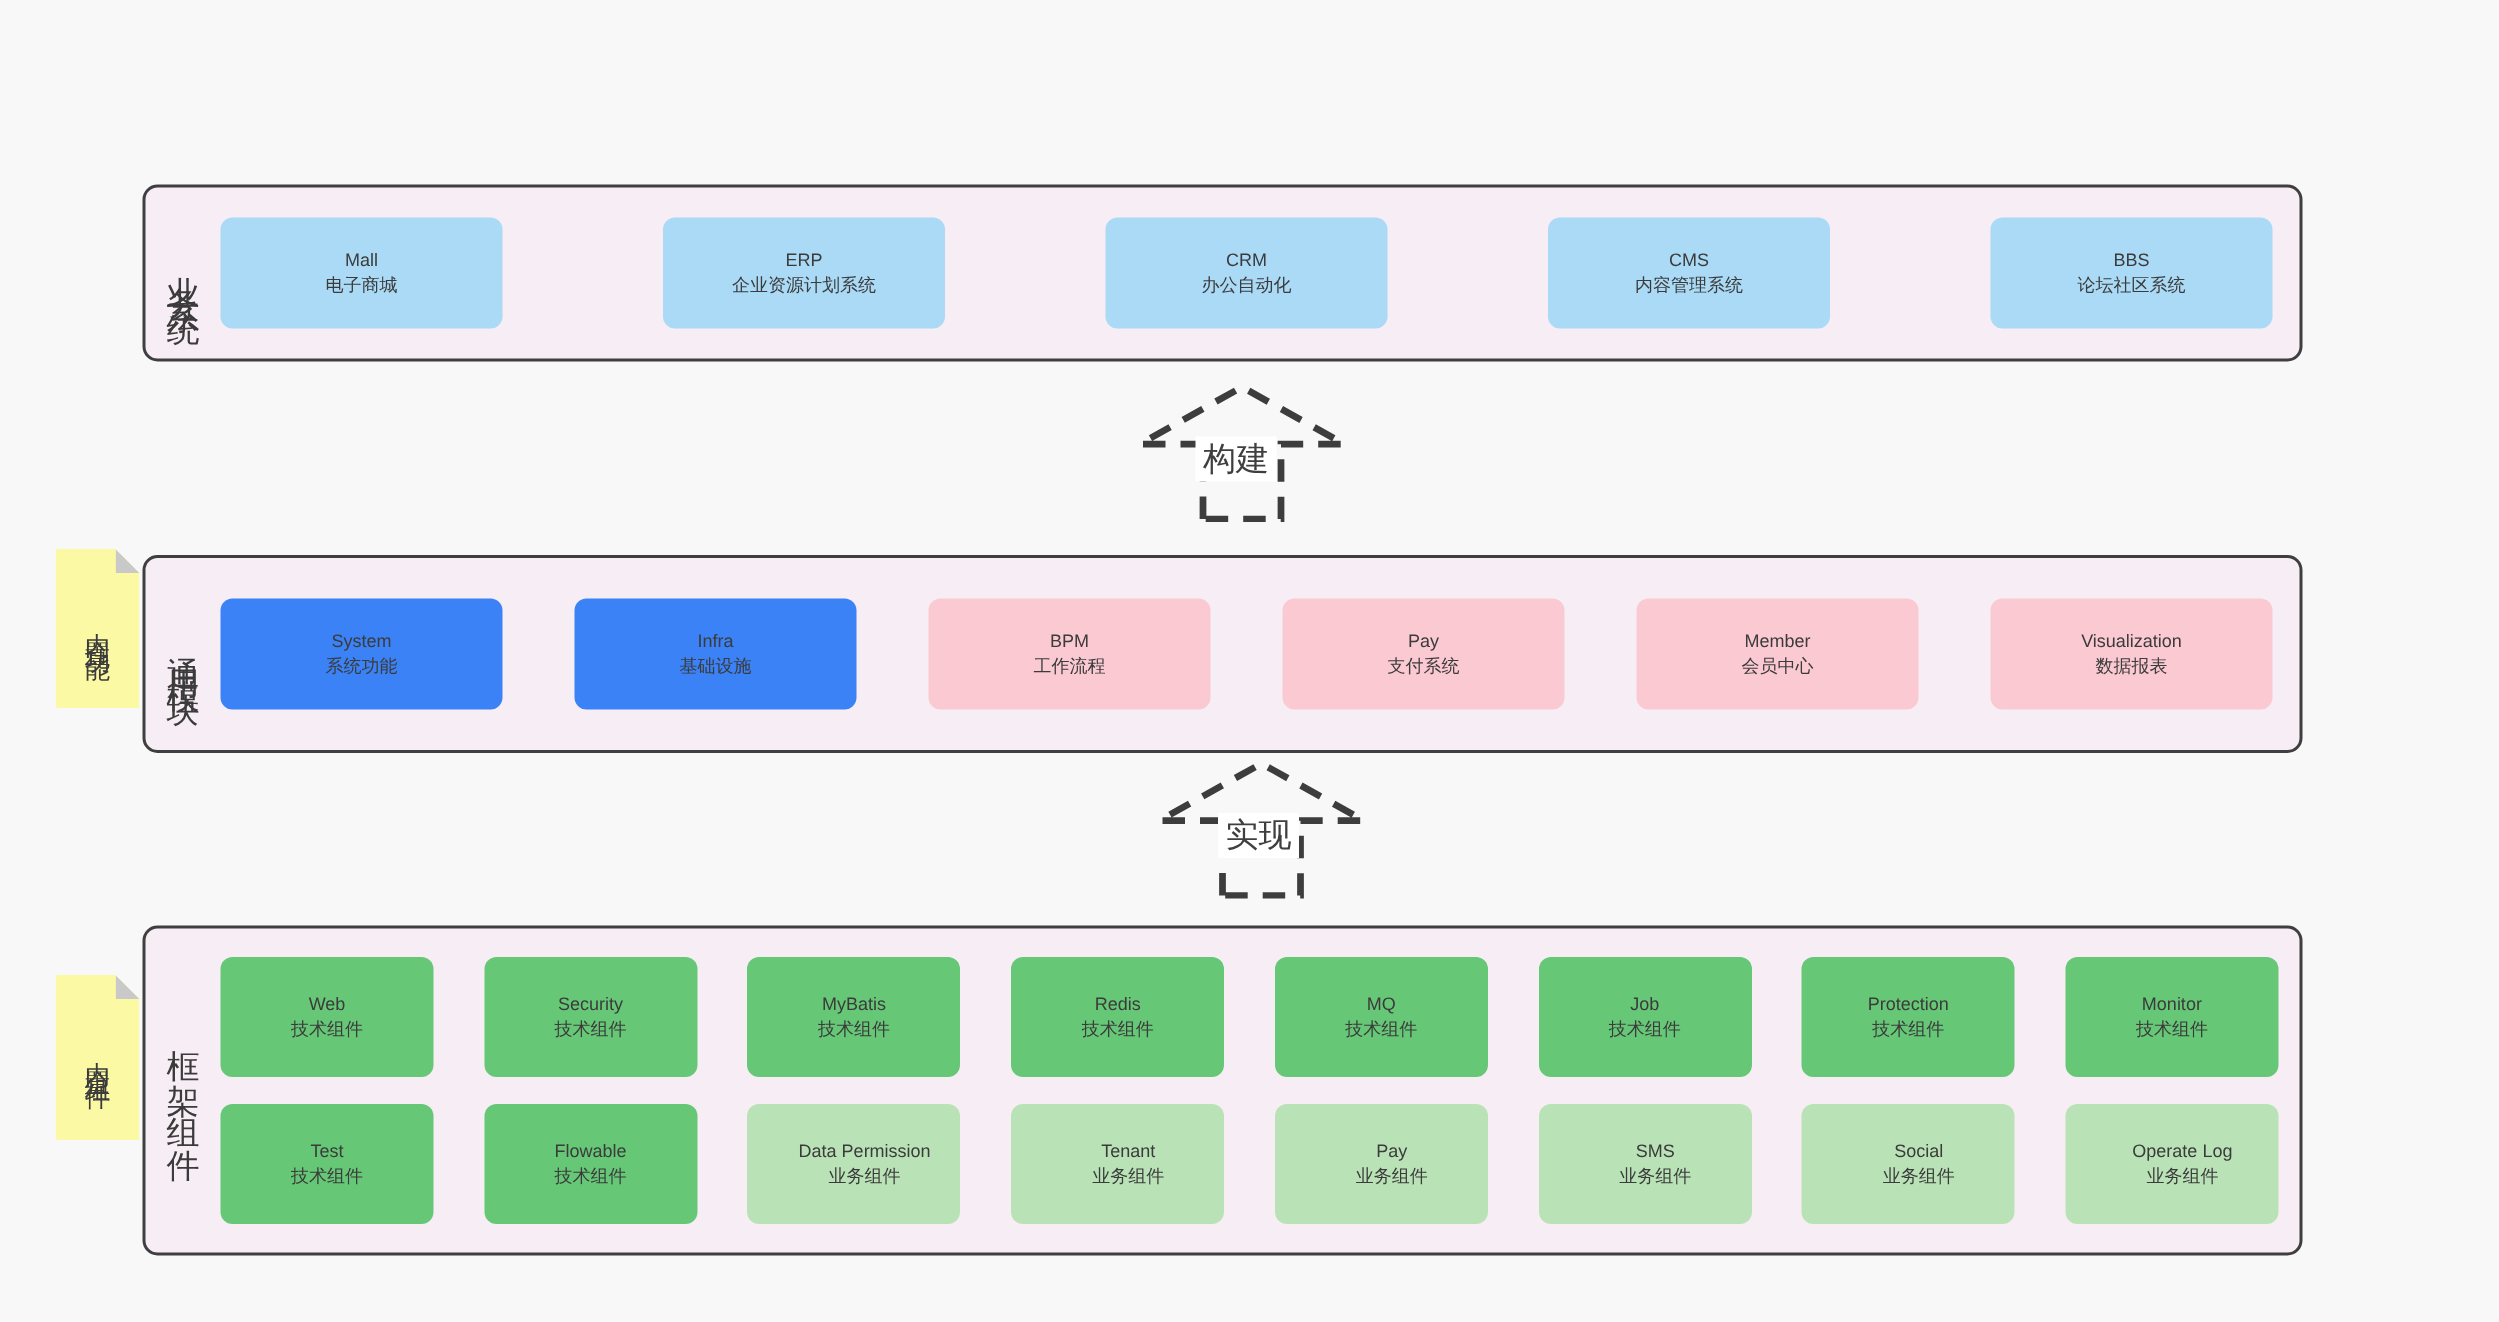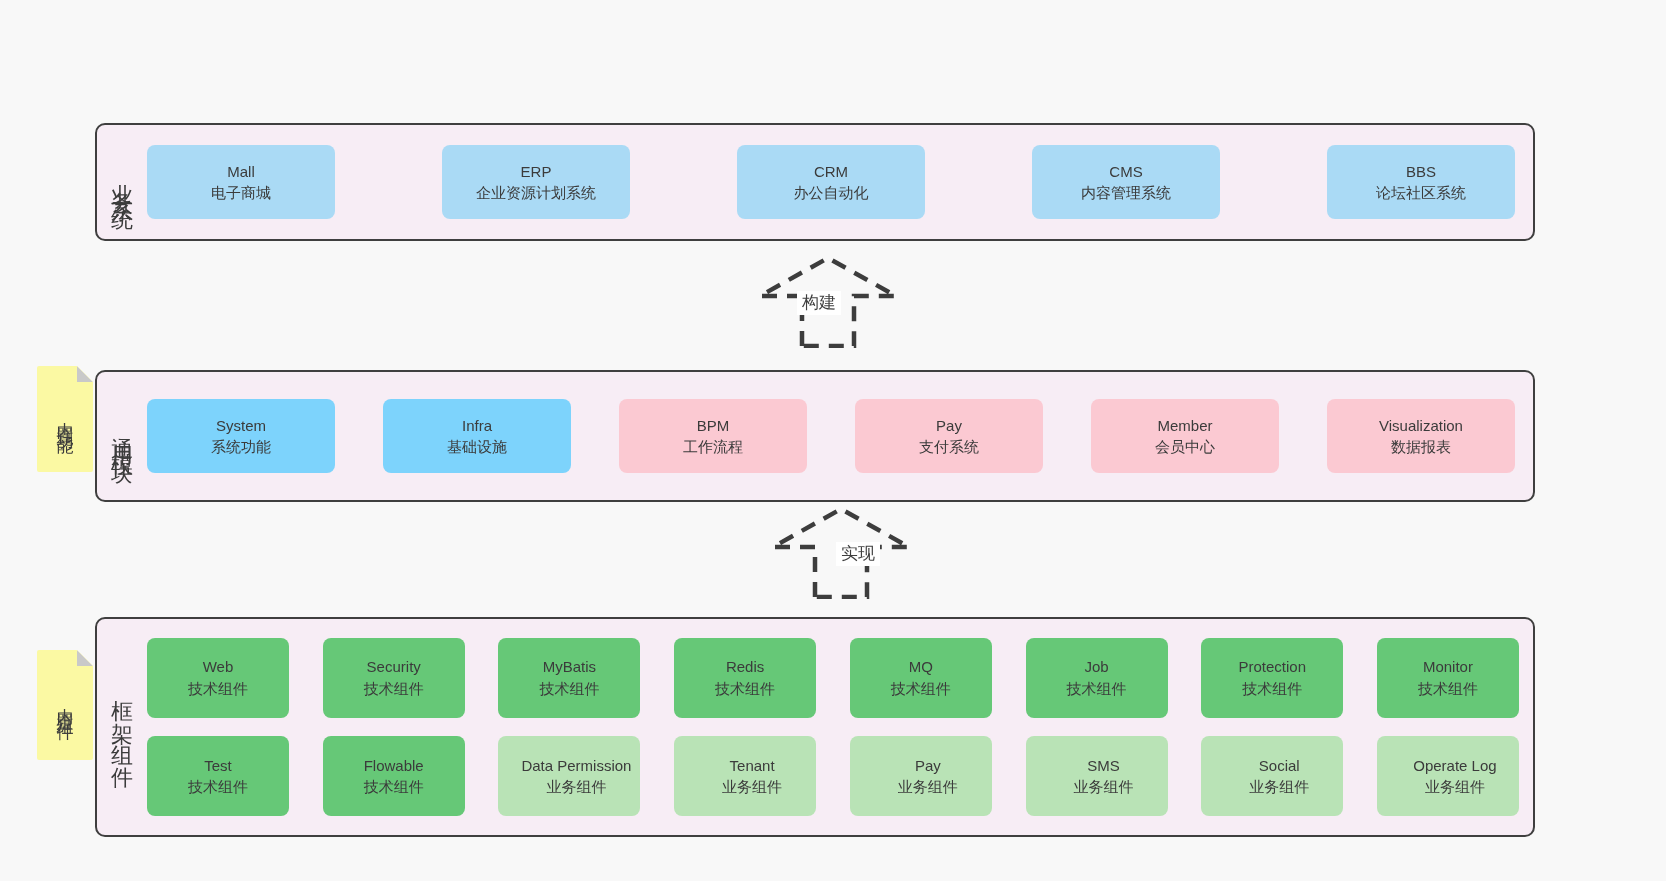--- a/index.html
+++ b/index.html
@@ -28,26 +28,26 @@
     flex:1;display:flex;align-items:center;
     justify-content:space-between;padding-right:18px;
   }
   .rows-col{
     flex:1;display:flex;flex-direction:column;justify-content:space-evenly;
   }
   .rows-col .boxrow{flex:none;padding-right:14px;}
   .box{
     border-radius:8px;display:flex;flex-direction:column;
     align-items:center;justify-content:center;text-align:left;
-    font-size:15px;line-height:1.42;box-sizing:border-box;padding:4px 6px;
+    font-size:12px;line-height:1.42;box-sizing:border-box;padding:4px 6px;
   }
   .box-lg{width:188px;height:74px;}
   .box-sm{width:142px;height:80px;}
   .box--blue{background:#aadaf5;}
-  .box--red{background:#7dd3fc;}
+  .box--red{background:#3b82f6;}
   .box--pink{background:#fbc9d2;}
   .box--green{background:#66c877;}
   .box--green-light{background:#b9e3b6;padding-left:20px;}
   .sticky{
     position:absolute;left:37px;width:56px;background:#fbf9a3;
     display:flex;align-items:center;justify-content:center;
     z-index:3;border-radius:2px;
     clip-path:polygon(0 0,calc(100% - 16px) 0,100% 16px,100% 100%,0 100%);
   }
   #sticky-features{top:366px;height:106px;}
@@ -58,24 +58,24 @@
   }
   .sticky-text{
     writing-mode:vertical-lr;text-orientation:upright;
     font-size:17px;letter-spacing:5px;color:#3b3b3b;
   }
   .arrow-svg{position:absolute;z-index:2;}
   #arrow-build{left:745px;top:252px;}
   #arrow-implement{left:758px;top:503px;}
   .arrow-label{
     position:absolute;z-index:4;background:#ffffff;
-    font-size:17px;color:#3f3f3f;padding:2px 5px;line-height:1.2;
+    font-size:22px;color:#3f3f3f;padding:2px 5px;line-height:1.2;
   }
   #arrow-build-label{left:797px;top:291px;}
-  #arrow-implement-label{left:836px;top:542px;}
+  #arrow-implement-label{left:812px;top:542px;}
 </style>
 </head>
 <body>
 
 <div class="band" id="band-business">
   <div class="vlabel">业务系统</div>
   <div class="boxrow">
     <div class="box box-lg box--blue">
       <div>Mall</div>
       <div>电子商城</div>

